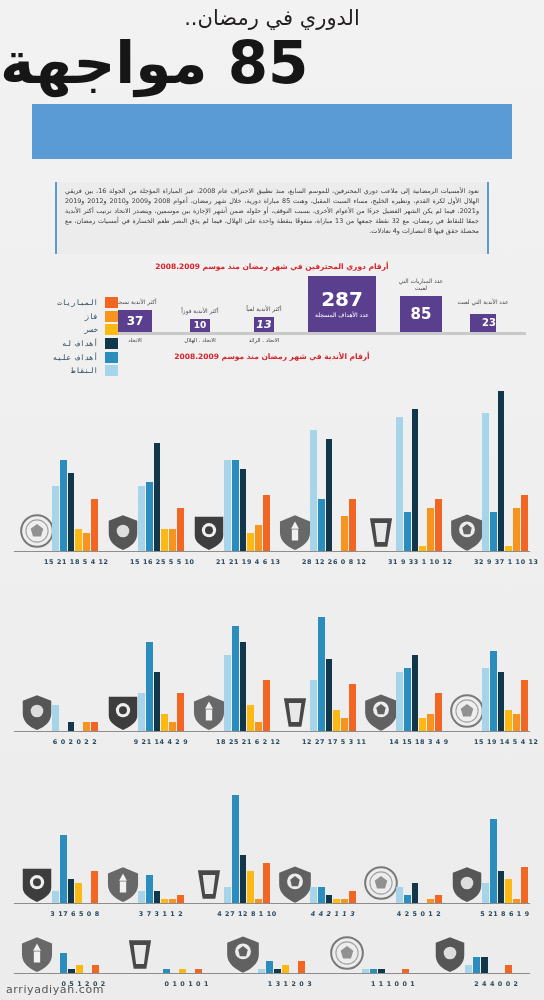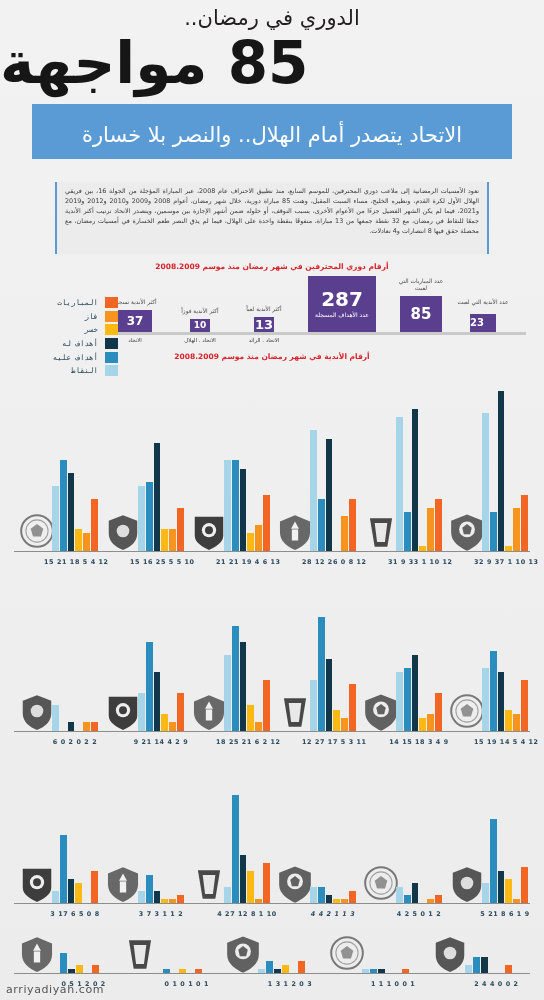--- a/index.html
+++ b/index.html
@@ -78,21 +78,20 @@
 </style>
 </head>
 <body>
 
 <div class="page">
 
   <div class="header">
     <div class="kicker">الدوري في رمضان..</div>
     <div class="bluebar"></div>
     <div class="bigtitle">85 مواجهة</div>
-    <div class="subtitle">الاتحاد يتصدر أمام الهلال.. والنصر بلا خسارة</div>
   </div>
 
   <div class="textbox">
     <div class="bodycopy">تعود الأمسيات الرمضانية إلى ملاعب دوري المحترفين، للموسم السابع، منذ تطبيق الاحتراف عام 2008، عبر المباراة المؤجلة من الجولة 16، بين فريقي الهلال الأول لكرة القدم، ونظيره الخليج، مساء السبت المقبل، وهنت 85 مباراة دورية، خلال شهر رمضان، أعوام 2008 و2009 و2010 و2012 و2019 و2021، فيما لم يكن الشهر الفضيل جزءًا من الأعوام الأخرى، بسبب التوقف، أو حلوله ضمن أشهر الإجازة بين موسمين، ويتصدر الاتحاد ترتيب أكثر الأندية جمعًا للنقاط في رمضان، مع 32 نقطة جمعها من 13 مباراة، متفوقًا بنقطة واحدة على الهلال، فيما لم يذق النصر طعم الخسارة في أمسيات رمضان، مع محصلة حقق فيها 8 انتصارات و4 تعادلات.</div>
   </div>
 
   <div class="redlabel" style="top:262px;">أرقام دوري المحترفين في شهر رمضان منذ موسم 2008.2009</div>
 
   <div class="statbar">
     <div class="baseline"></div>
@@ -101,33 +100,33 @@
           <div class="val" style="font-size: 12px;">37</div>
         </div>
         <div class="stat-cap" style="left: -9px; width: 52px; bottom: 38px;">أكثر الأندية تسجيلاً</div>
         <div class="stat-sub" style="left: -14px; width: 62px; bottom: 1px;">الاتحاد</div>
         <div class="stat" style="left: 72px; width: 20px; height: 13px; background: rgb(91, 63, 143); display: flex; flex-direction: column; align-items: center; justify-content: center;">
           <div class="val" style="font-size: 9px;">10</div>
         </div>
         <div class="stat-cap" style="left: 56px; width: 52px; bottom: 29px;">أكثر الأندية فوزاً</div>
         <div class="stat-sub" style="left: 58px; width: 48px; bottom: 1px;">الاتحاد . الهلال</div>
         <div class="stat" style="left: 136px; width: 20px; height: 15px; background: rgb(91, 63, 143); display: flex; flex-direction: column; align-items: center; justify-content: center;">
-          <div class="val" style="font-size: 13px;">13</div>
+          <div class="val" style="font-size: 11px; font-style: italic;">13</div>
         </div>
         <div class="stat-cap" style="left: 120px; width: 52px; bottom: 31px;">أكثر الأندية لعباً</div>
         <div class="stat-sub" style="left: 122px; width: 48px; bottom: 1px;">الاتحاد . الرائد</div>
         <div class="stat" style="left: 190px; width: 68px; height: 56px; background: rgb(91, 63, 143); display: flex; flex-direction: column; align-items: center; justify-content: center;">
           <div class="val" style="font-size: 20px;">287</div>
           <div class="inner">عدد الأهداف المسجلة</div>
         </div>
         <div class="stat" style="left: 282px; width: 42px; height: 36px; background: rgb(91, 63, 143); display: flex; flex-direction: column; align-items: center; justify-content: center;">
           <div class="val" style="font-size: 15px;">85</div>
         </div>
         <div class="stat-cap" style="left: 276px; width: 54px; bottom: 52px;">عدد المباريات التي لعبت</div>
-        <div class="stat" style="left: 352px; width: 26px; height: 18px; background: rgb(91, 63, 143); display: flex; flex-direction: column; align-items: flex-start; justify-content: center;">
+        <div class="stat" style="left: 352px; width: 26px; height: 18px; background: rgb(91, 63, 143); display: flex; flex-direction: column; align-items: flex-end; justify-content: center;">
           <div class="val" style="font-size: 10px;">23</div>
         </div>
         <div class="stat-cap" style="left: 338px; width: 54px; bottom: 38px;">عدد الأندية التي لعبت</div>
       </div>
   </div>
 
   <div class="legend">
       <div class="legend-row">
         <span class="legend-sw" style="background: rgb(242, 101, 34);"></span>
         <span class="legend-tx">المباريات</span>

